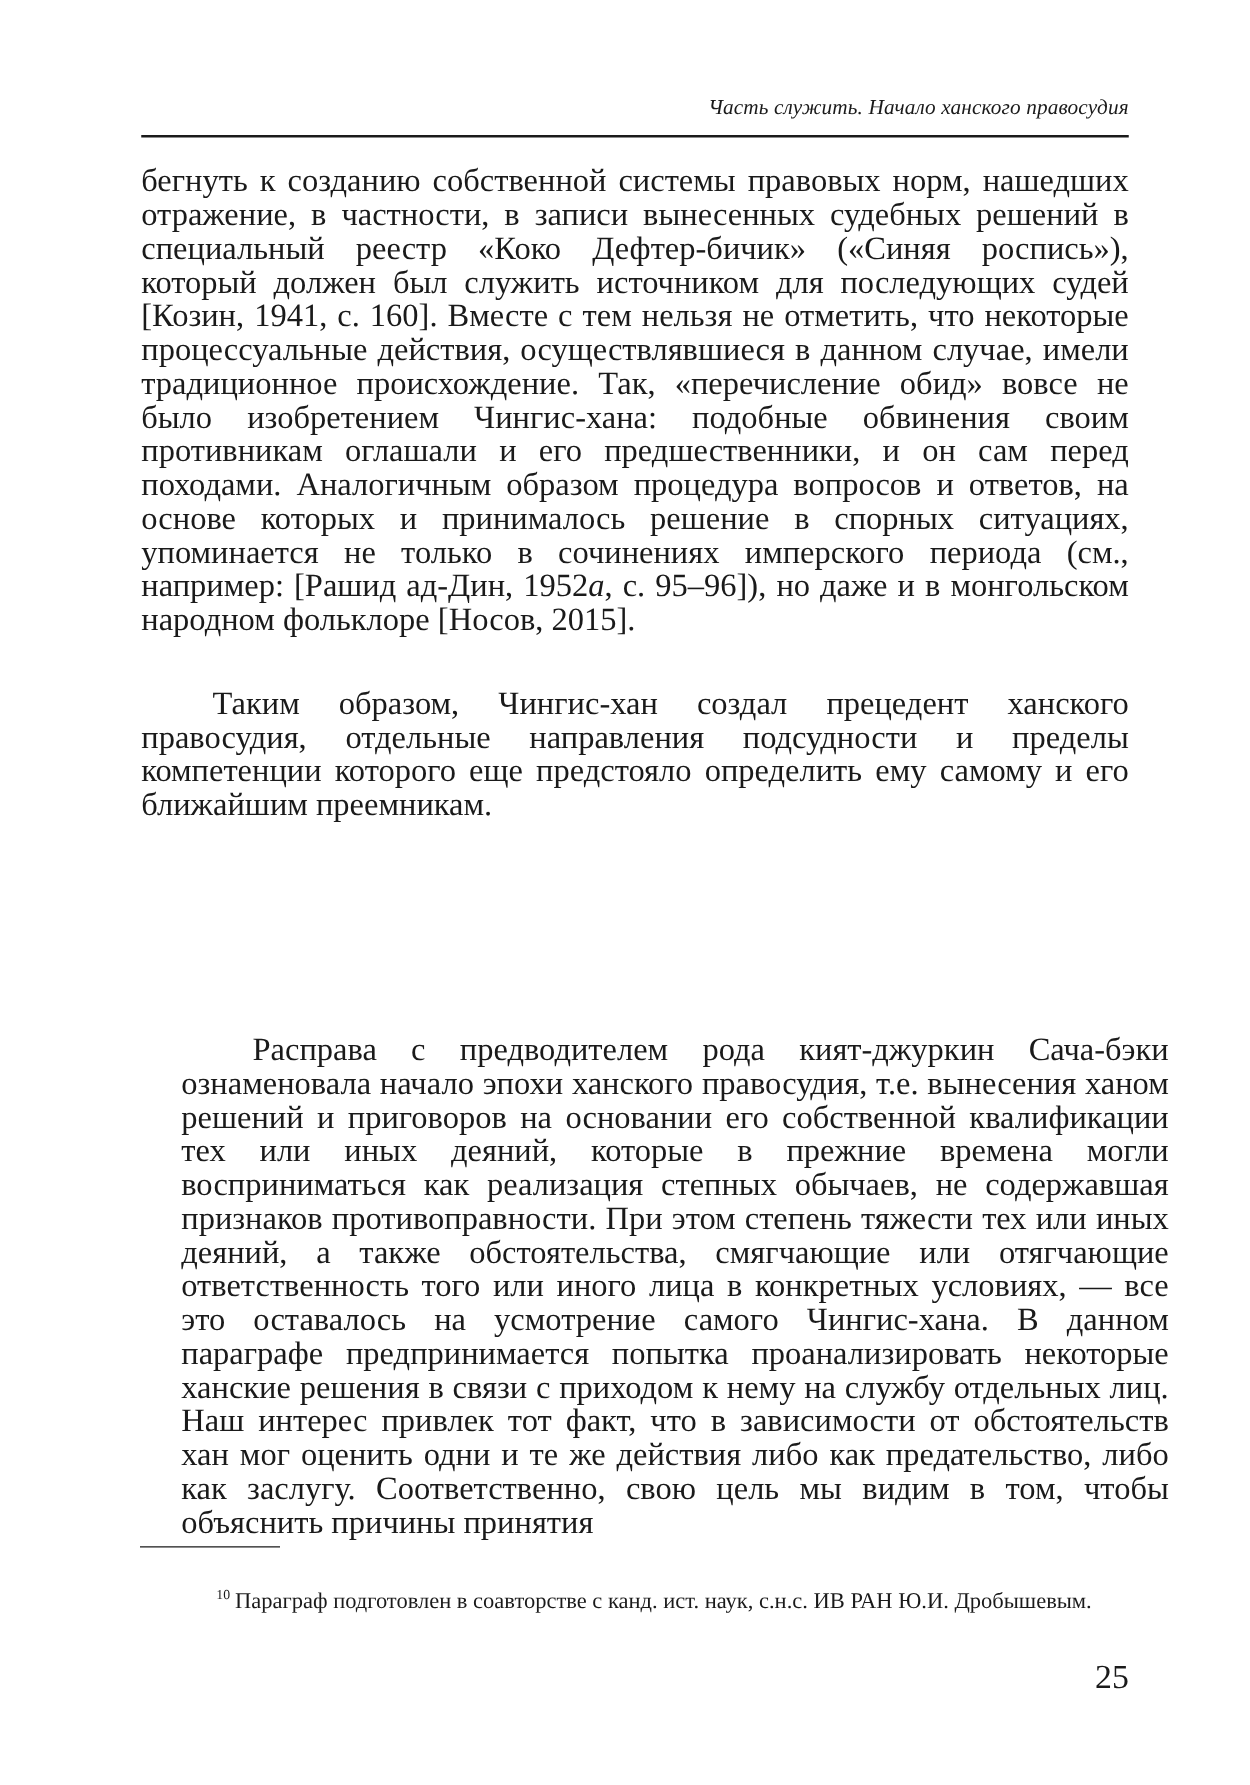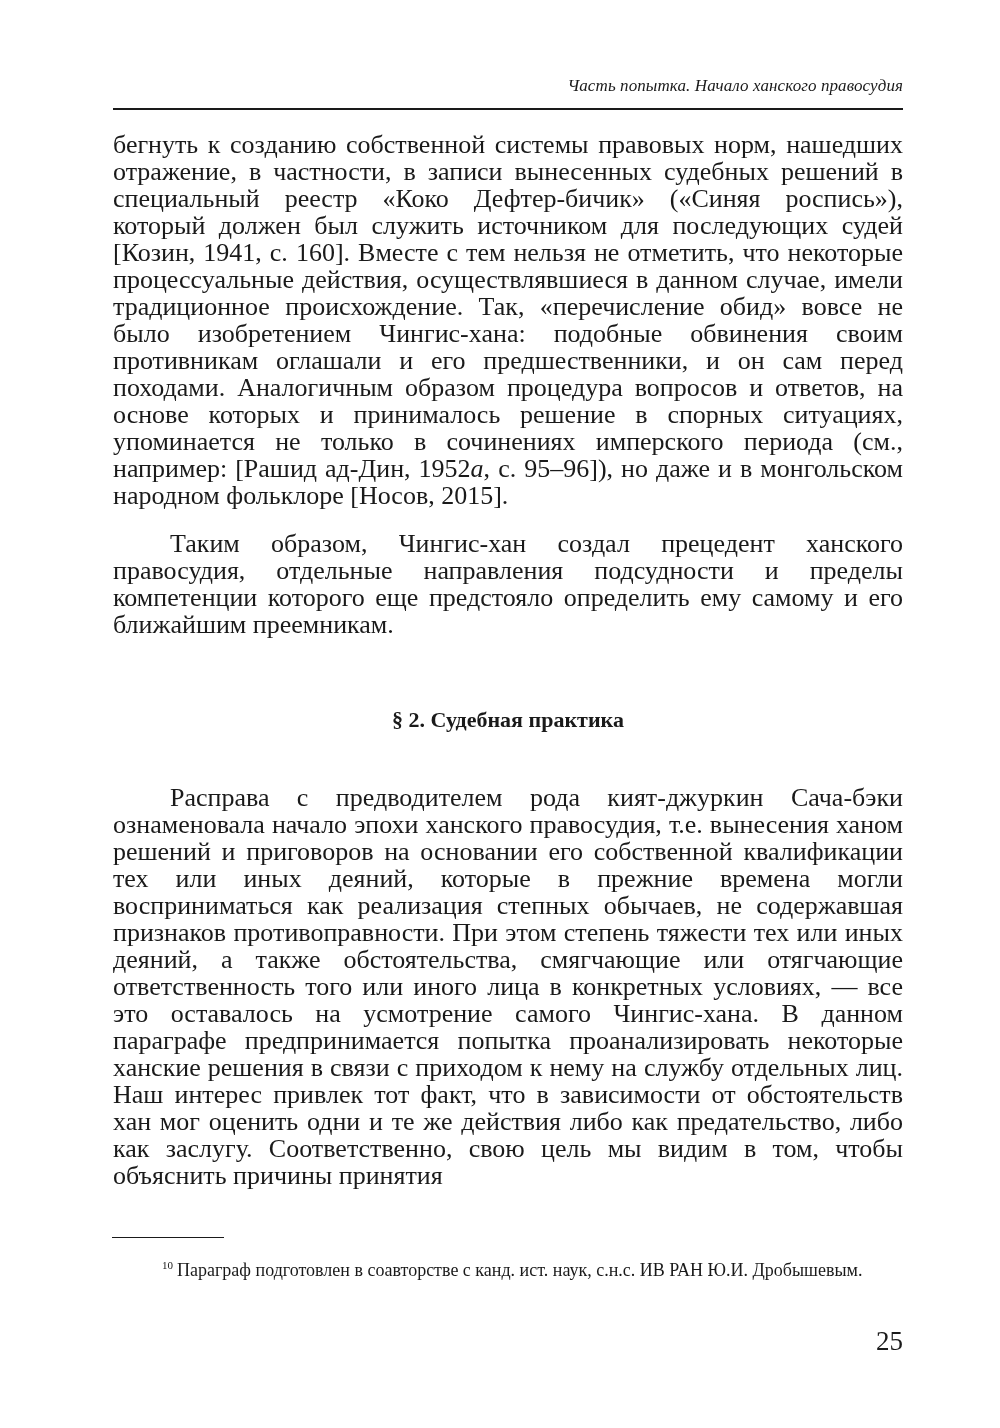--- a/index.html
+++ b/index.html
@@ -30,73 +30,72 @@
   .body-text {
     position: absolute;
     left: 113px; width: 790px;
     font-size: 26px;
     line-height: 27px;
     text-align: justify;
   }
   .body-text p { margin: 0; }
   .body-text p.indent { text-indent: 57px; }
   #block1 { top: 131px; }
-  #block2 { top: 530px; }
+  #block2 { top: 549px; }
   .section-title {
     position: absolute;
     left: 113px; width: 790px;
     top: 705px;
     text-align: center;
     font-weight: bold;
     font-size: 22px;
     line-height: 29px;
   }
   .section-title sup { font-size: 12px; vertical-align: 9px; }
-  #block3 { top: 784px; }
+  #block3 { top: 826px; margin-left: 32px; }
   .fn-rule {
     position: absolute;
     left: 112px; width: 112px;
     top: 1237px;
     border-top: 1.5px solid #1a1a1a;
   }
   .footnote {
     position: absolute;
     left: 113px; width: 790px;
     top: 1248px;
     font-size: 18px;
     line-height: 26px;
     text-align: justify;
   }
-  .footnote p { margin: 4px; text-indent: 45px; }
+  .footnote p { margin: 15px; text-indent: 45px; }
   .footnote sup { font-size: 11px; vertical-align: 7px; margin-right: 4px; }
   .page-number {
     position: absolute;
     right: 97px;
     top: 1326px;
     font-size: 27px;
   }
 </style>
 </head>
 <body>
 
-<div class="running-head">Часть попытка. Начало ханского правосудия</div>
+<div class="running-head">Часть служить. Начало ханского правосудия</div>
 <div class="head-rule"></div>
 
 <div class="body-text" id="block1">
   <p>
     <span>бегнуть к созданию собственной системы правовых норм, нашедших отражение, в частности, в записи вынесенных судебных решений в специальный реестр «Коко Дефтер-бичик» («Синяя роспись»), который должен был служить источником для последующих судей [Козин, 1941, с. 160]. Вместе с тем нельзя не отметить, что некоторые процессуальные действия, осуществлявшиеся в данном случае, имели традиционное происхождение. Так, «перечисление обид» вовсе не было изобретением Чингис-хана: подобные обвинения своим противникам оглашали и его предшественники, и он сам перед походами. Аналогичным образом процедура вопросов и ответов, на основе которых и принималось решение в спорных ситуациях, упоминается не только в сочинениях имперского периода (см., например: [Рашид ад-Дин, 1952</span><i>а</i><span>, с. 95–96]), но даже и в монгольском народном фольклоре [Носов, 2015].</span>
   </p>
 </div>
 
 <div class="body-text" id="block2">
   <p class="indent">Таким образом, Чингис-хан создал прецедент ханского правосудия, отдельные направления подсудности и пределы компетенции которого еще предстояло определить ему самому и его ближайшим преемникам.</p>
 </div>
 
 <div class="section-title">
-  <div>§ 2. Судебная практика</div>
 </div>
 
 <div class="body-text" id="block3">
   <p class="indent">Расправа с предводителем рода кият-джуркин Сача-бэки ознаменовала начало эпохи ханского правосудия, т.е. вынесения ханом решений и приговоров на основании его собственной квалификации тех или иных деяний, которые в прежние времена могли восприниматься как реализация степных обычаев, не содержавшая признаков противоправности. При этом степень тяжести тех или иных деяний, а также обстоятельства, смягчающие или отягчающие ответственность того или иного лица в конкретных условиях, — все это оставалось на усмотрение самого Чингис-хана. В данном параграфе предпринимается попытка проанализировать некоторые ханские решения в связи с приходом к нему на службу отдельных лиц. Наш интерес привлек тот факт, что в зависимости от обстоятельств хан мог оценить одни и те же действия либо как предательство, либо как заслугу. Соответственно, свою цель мы видим в том, чтобы объяснить причины принятия</p>
 </div>
 
 <div class="fn-rule"></div>
 <div class="footnote">
   <p><sup>10</sup><span>Параграф подготовлен в соавторстве с канд. ист. наук, с.н.с. ИВ РАН Ю.И. Дробышевым.</span></p>
 </div>

